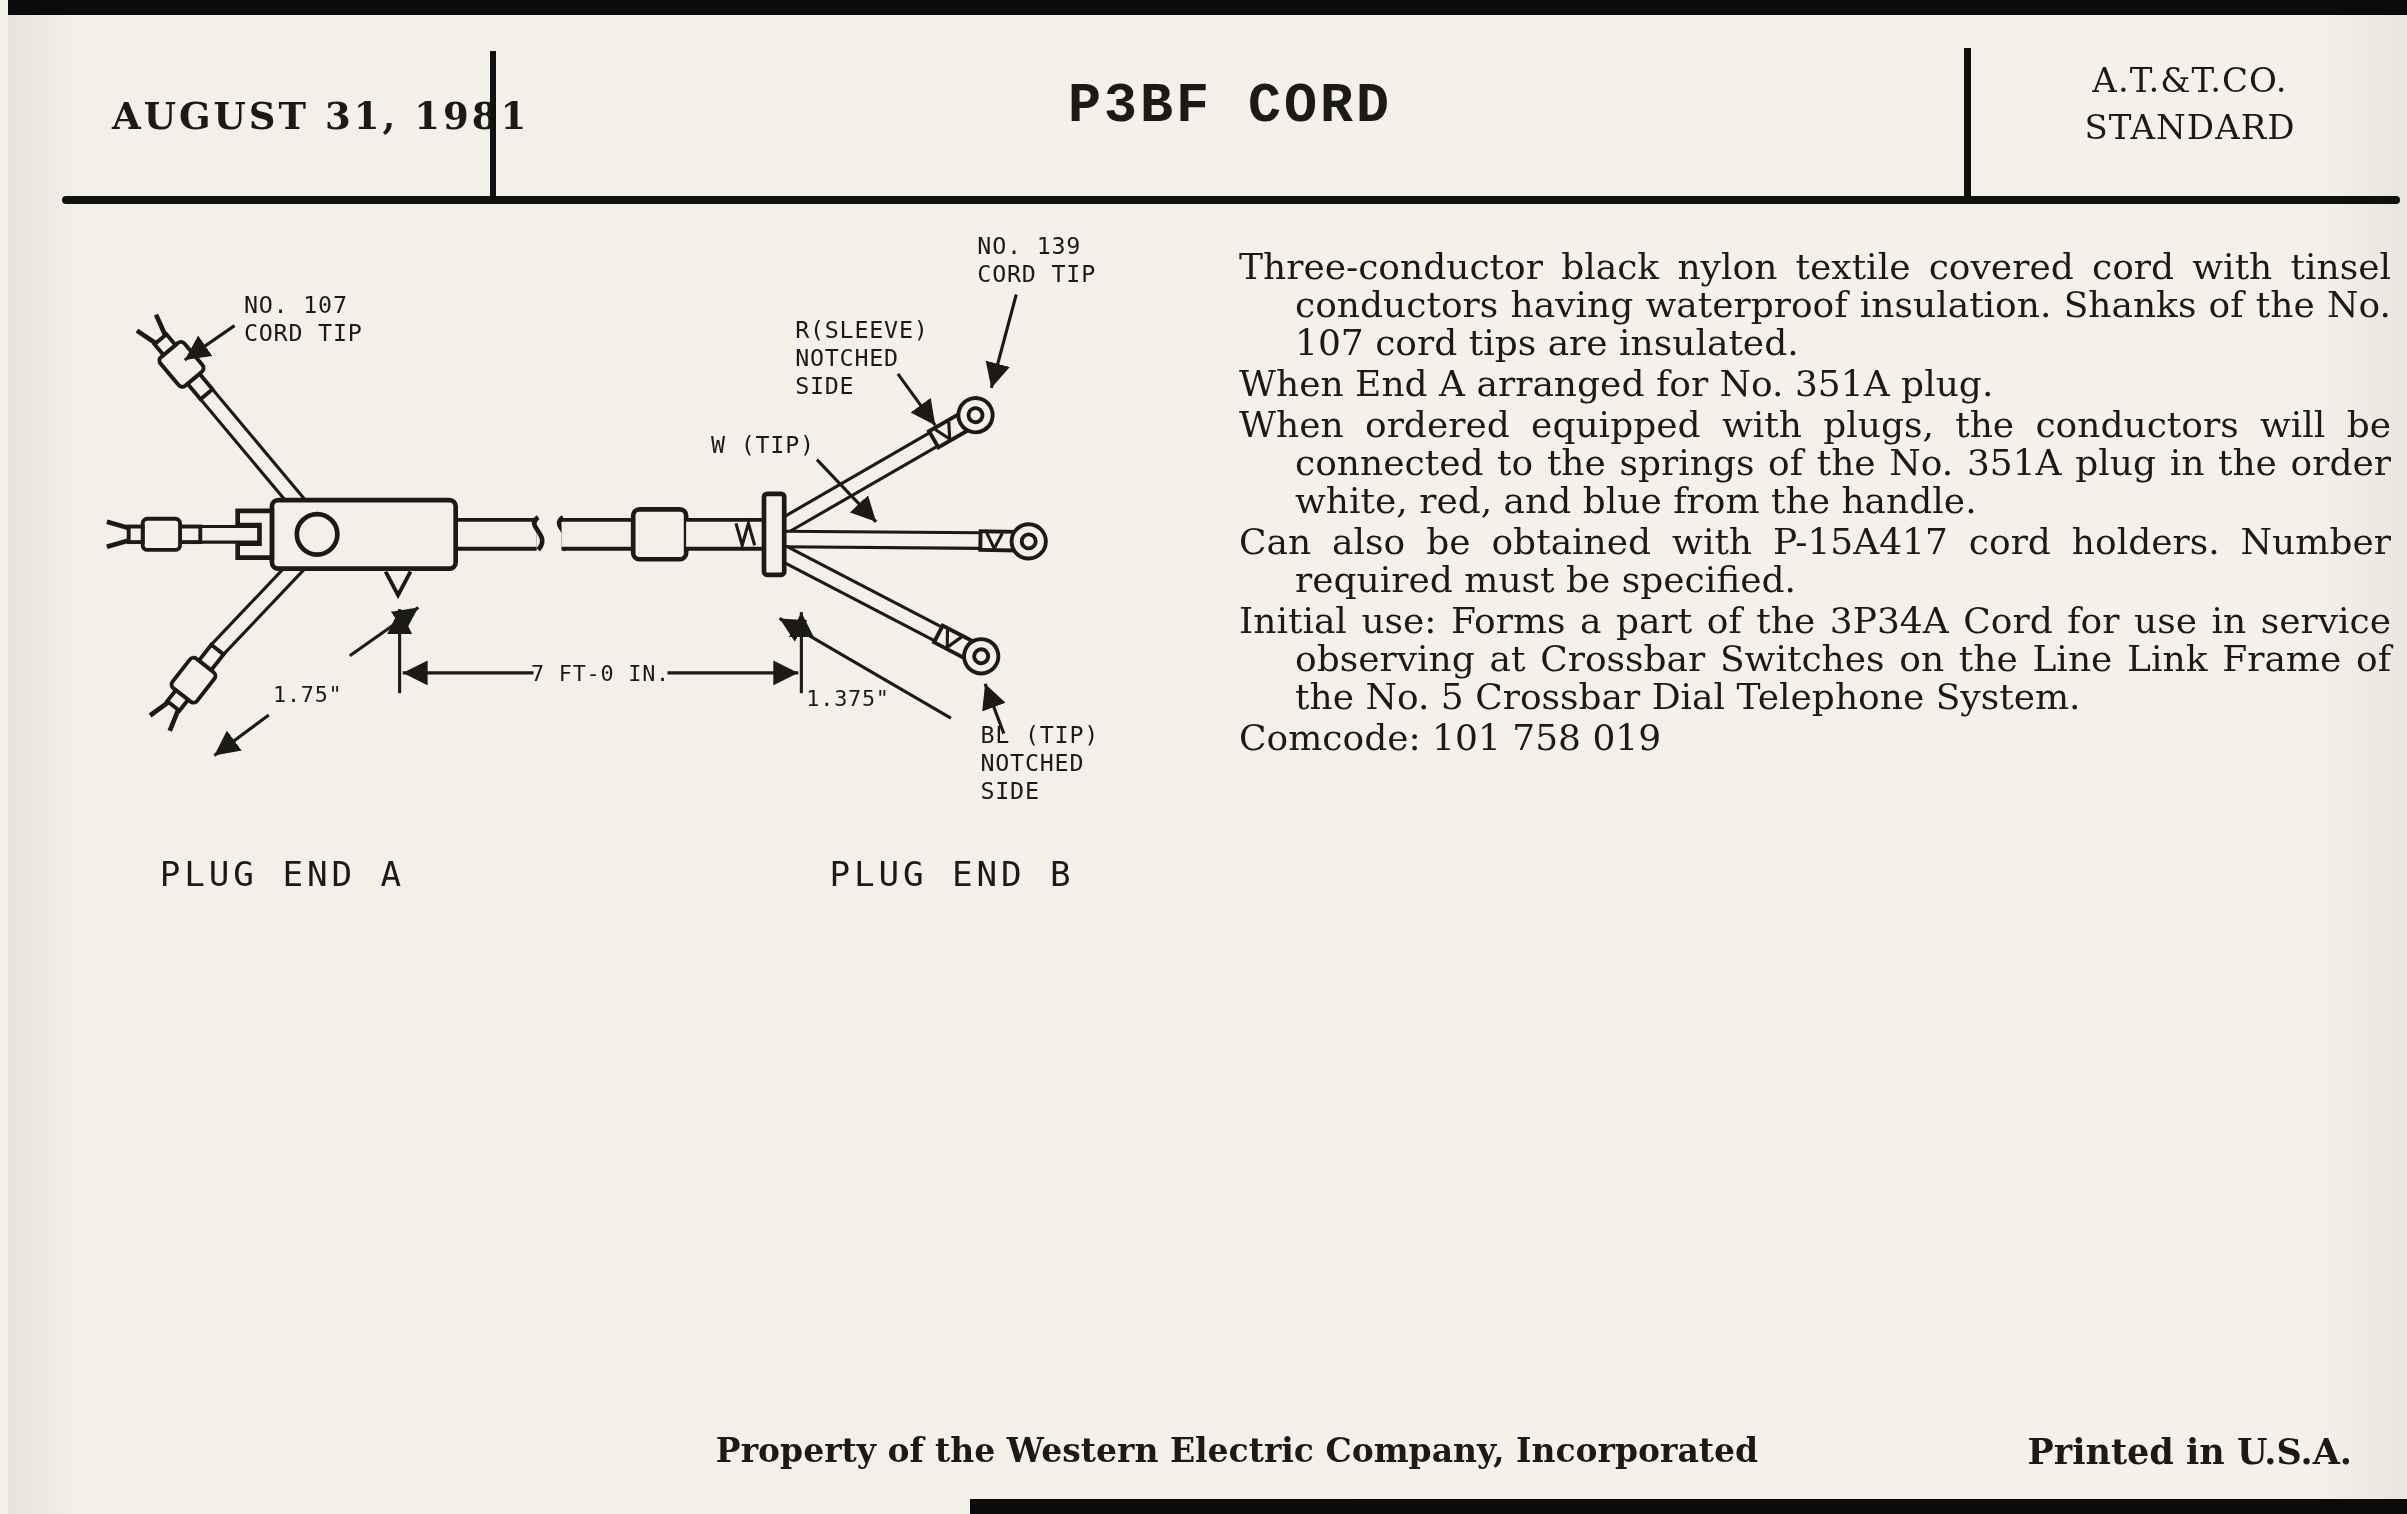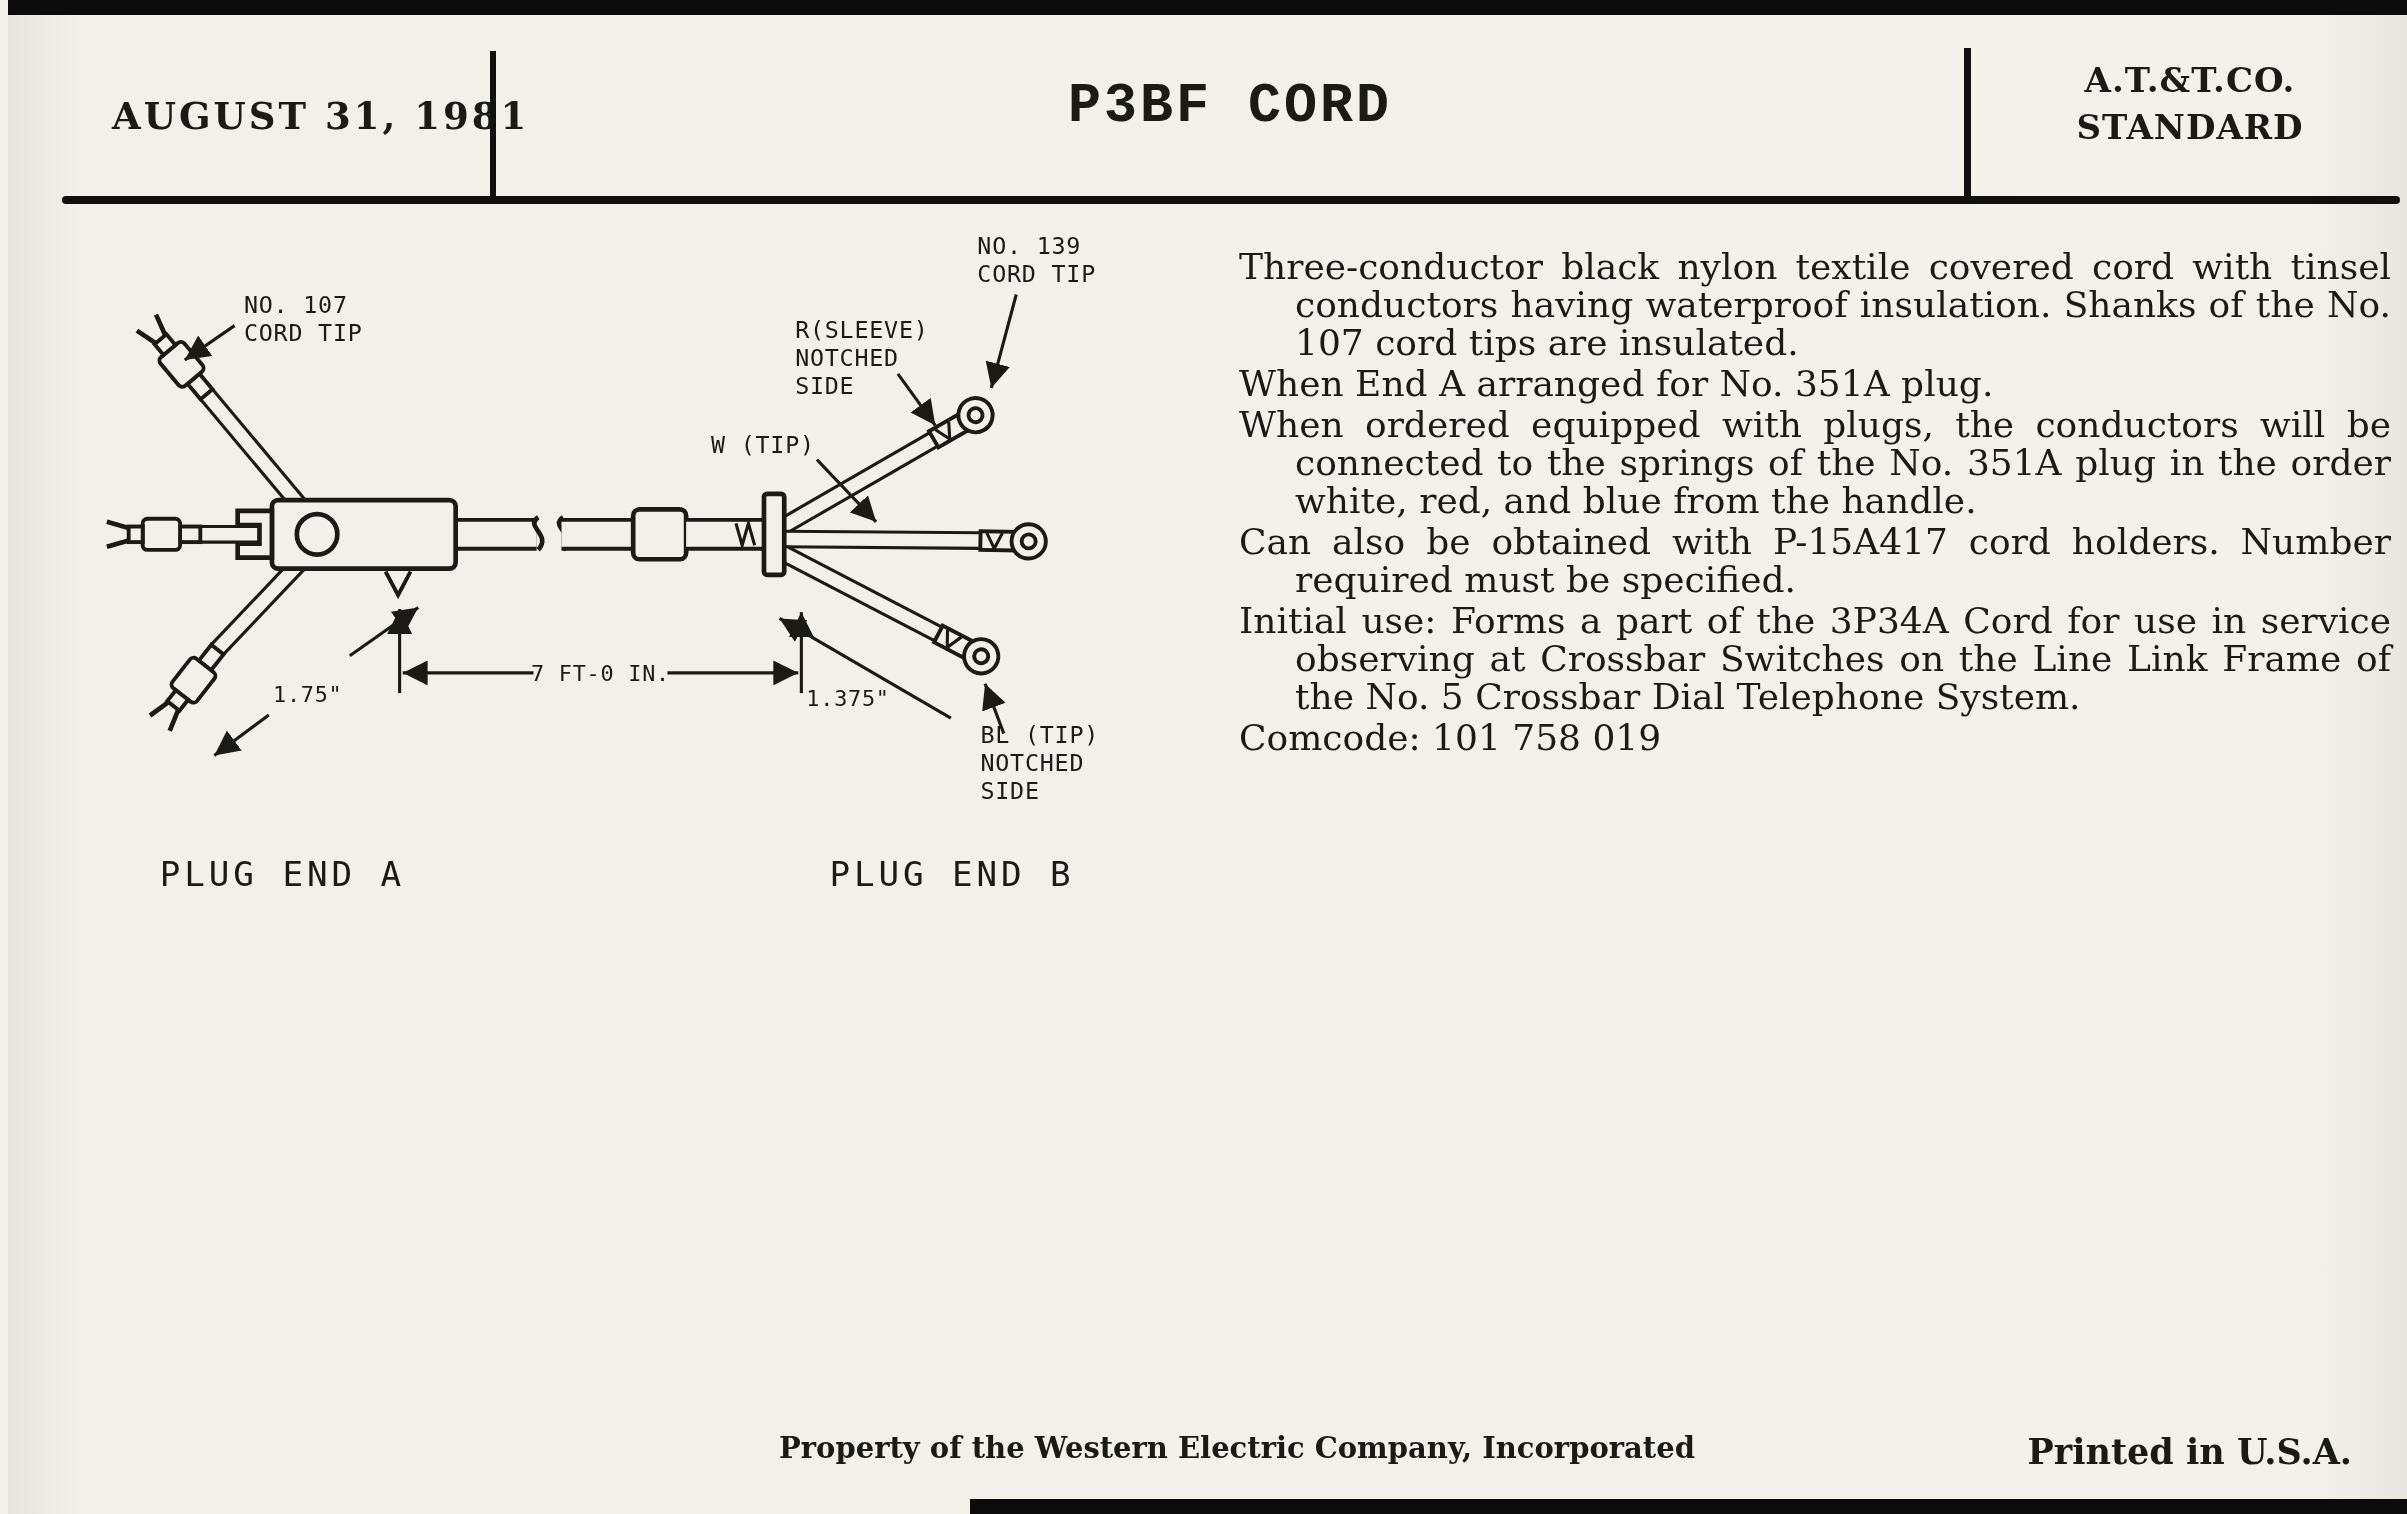--- a/index.html
+++ b/index.html
@@ -26,21 +26,21 @@
   }
   .divider { position: absolute; background: #101010; }
   .divider-left  { left: 482px;  top: 51px; width: 6px; height: 149px; }
   .divider-right { left: 1956px; top: 48px; width: 7px; height: 149px; }
   .header-title {
     position: absolute; left: 488px; width: 1468px; top: 75px; margin: 0;
     text-align: center; font-size: 55px; font-weight: bold; letter-spacing: 3px; font-family: Liberation Mono, monospace;
   }
   .header-standard {
     position: absolute; left: 1970px; width: 424px; top: 57px;
-    text-align: center; font-size: 34px; font-weight: bold;
+    text-align: center; font-size: 34px; font-weight: normal;
     line-height: 47px; letter-spacing: 1px;
   }
   .header-rule {
     position: absolute; left: 54px; top: 196px; width: 2338px; height: 8px;
     background: #101010; border-radius: 4px;
   }
 
   .diagram { position: absolute; left: 61px; top: 226px; margin: 0; }
   .diagram svg text { font-family: "DejaVu Sans Mono", monospace; fill: #1c1a17; }
   .lbl  { font-size: 15px; letter-spacing: 0.5px; }
@@ -48,21 +48,21 @@
   .plug-name { font-size: 22px; letter-spacing: 2.5px; }
 
   .description {
     position: absolute; left: 1231px; top: 248px; width: 1152px;
     font-size: 36px; line-height: 38px; text-align: justify;
   }
   .description p { margin: 0 0 3px 0; padding-left: 56px; text-indent: -56px; }
 
   .footer-property {
     position: absolute; left: 511px; width: 1436px; top: 1431px;
-    text-align: center; font-size: 29px; font-weight: bold;
+    text-align: center; font-size: 33px; font-weight: bold;
   }
   .footer-printed {
     position: absolute; right: 56px; top: 1431px;
     font-size: 35px; font-weight: bold;
   }
 </style>
 </head>
 <body>
 
 <div class="page">

